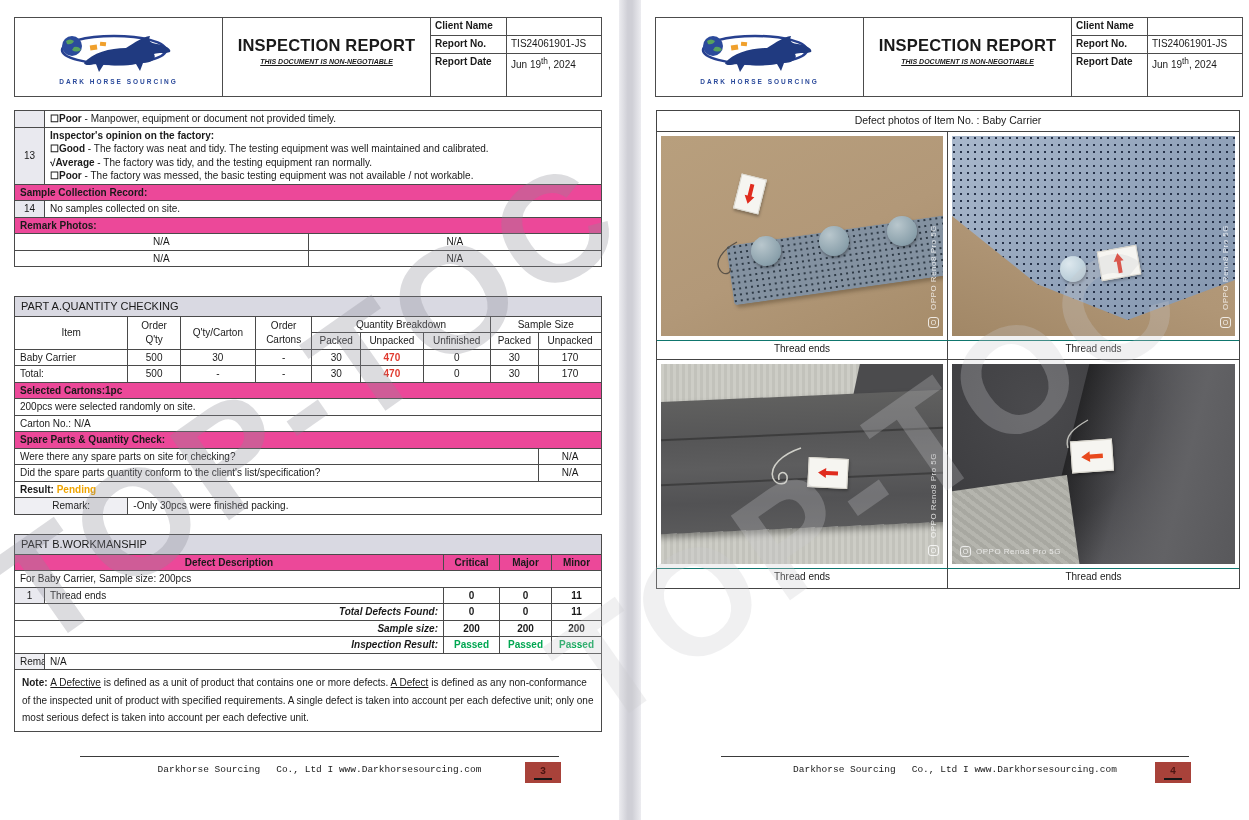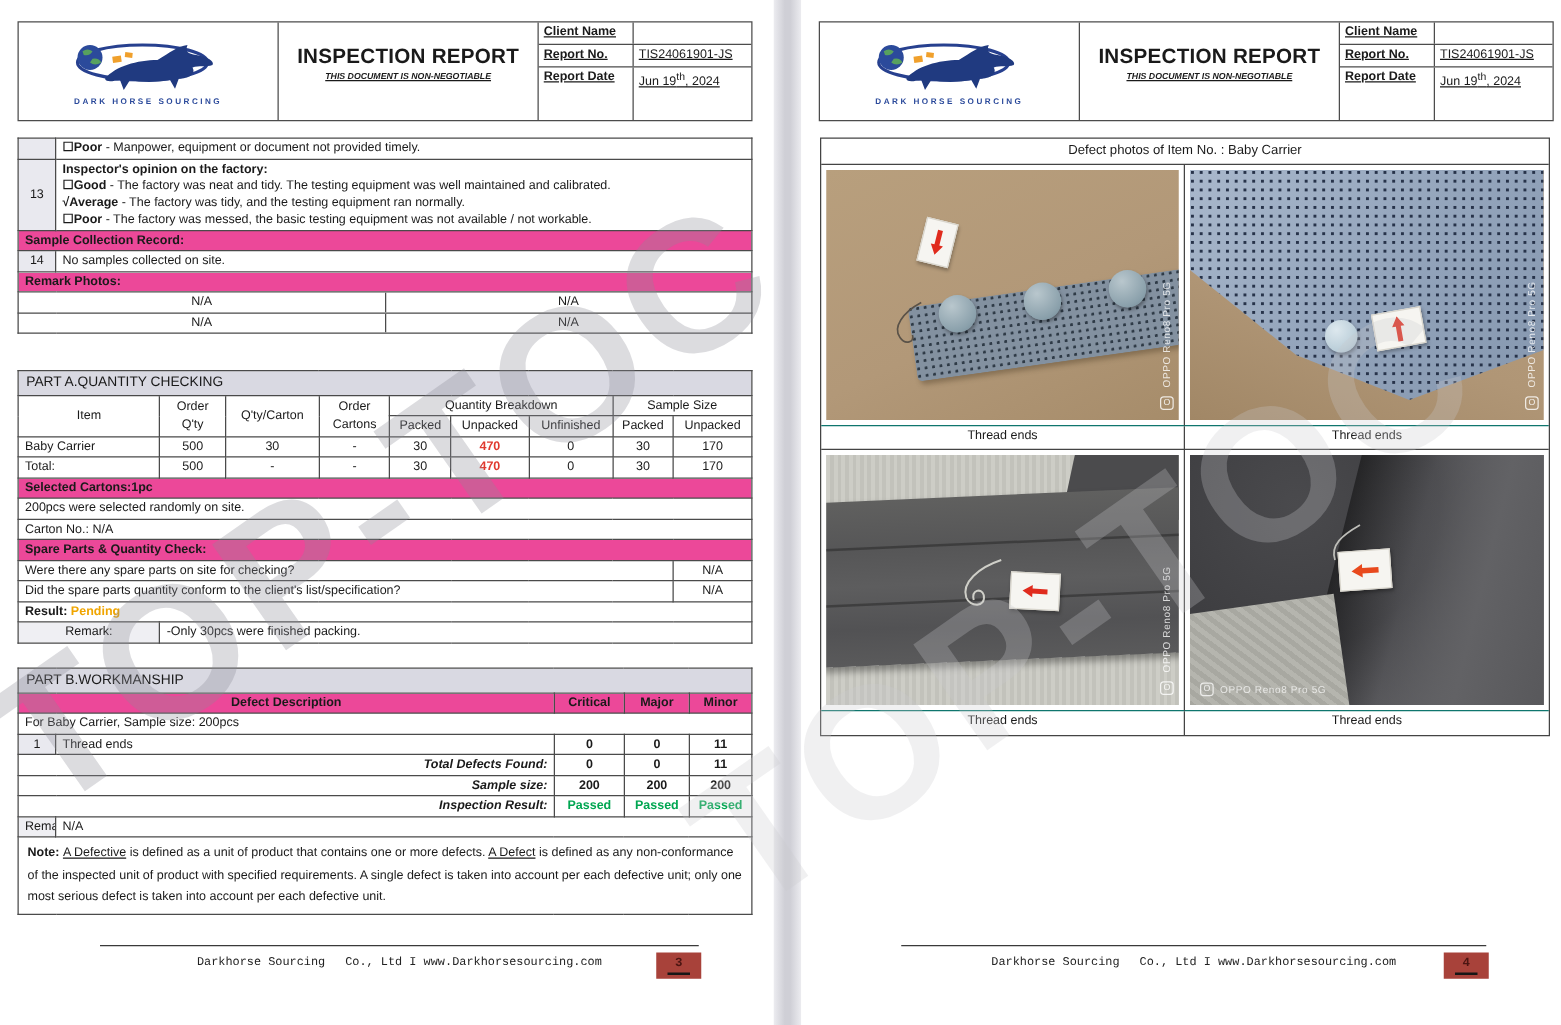--- a/index.html
+++ b/index.html
@@ -17,21 +17,21 @@
   
   .header { position:absolute; top:17px; left:14px; width:588px; height:80px;
     border:1.6px solid #4c4c4c; display:flex; background:#fff; }
   .h-logo { width:208px; border-right:1.4px solid #4c4c4c; display:flex; flex-direction:column;
     align-items:center; justify-content:center; padding-top:4px; }
   .h-logo .brand { font-size:6.5px; font-weight:bold; letter-spacing:2px; color:#2b4a9b; margin-top:1px; }
   .h-title { flex:1; border-right:1.4px solid #4c4c4c; text-align:center; padding-top:18px; }
   .h-title .t1 { font-size:16.5px; font-weight:bold; letter-spacing:.2px; }
   .h-title .t2 { font-size:7px; font-style:italic; font-weight:bold; text-decoration:underline; margin-top:3px; }
   .h-info { width:170px; display:flex; flex-direction:column; font-size:10px; }
-  .h-row { display:flex; border-bottom:1px solid #4c4c4c;text-decoration:underline; }
+  .h-row { display:flex; border-bottom:1px solid #4c4c4c; }
   .h-row:last-child { border-bottom:none; flex:1; }
   .h-row .lab { width:76px; border-right:1px solid #4c4c4c; font-weight:bold; padding:2px 4px; }
   .h-row .val { flex:1; padding:2px 4px; }
   .h-row.r1 { height:18px; } .h-row.r2 { height:18px; }
 
   
   table { border-collapse:collapse; width:588px; table-layout:fixed; }
   td { border:1px solid #4a4a4a; font-size:10px; line-height:1.35; padding:1px 5px; overflow:hidden; }
   .sec-title { background:#d9d9e2; font-weight:normal; font-size:11px; padding:2px 6px; }
   .gray { background:#ec4899; }

